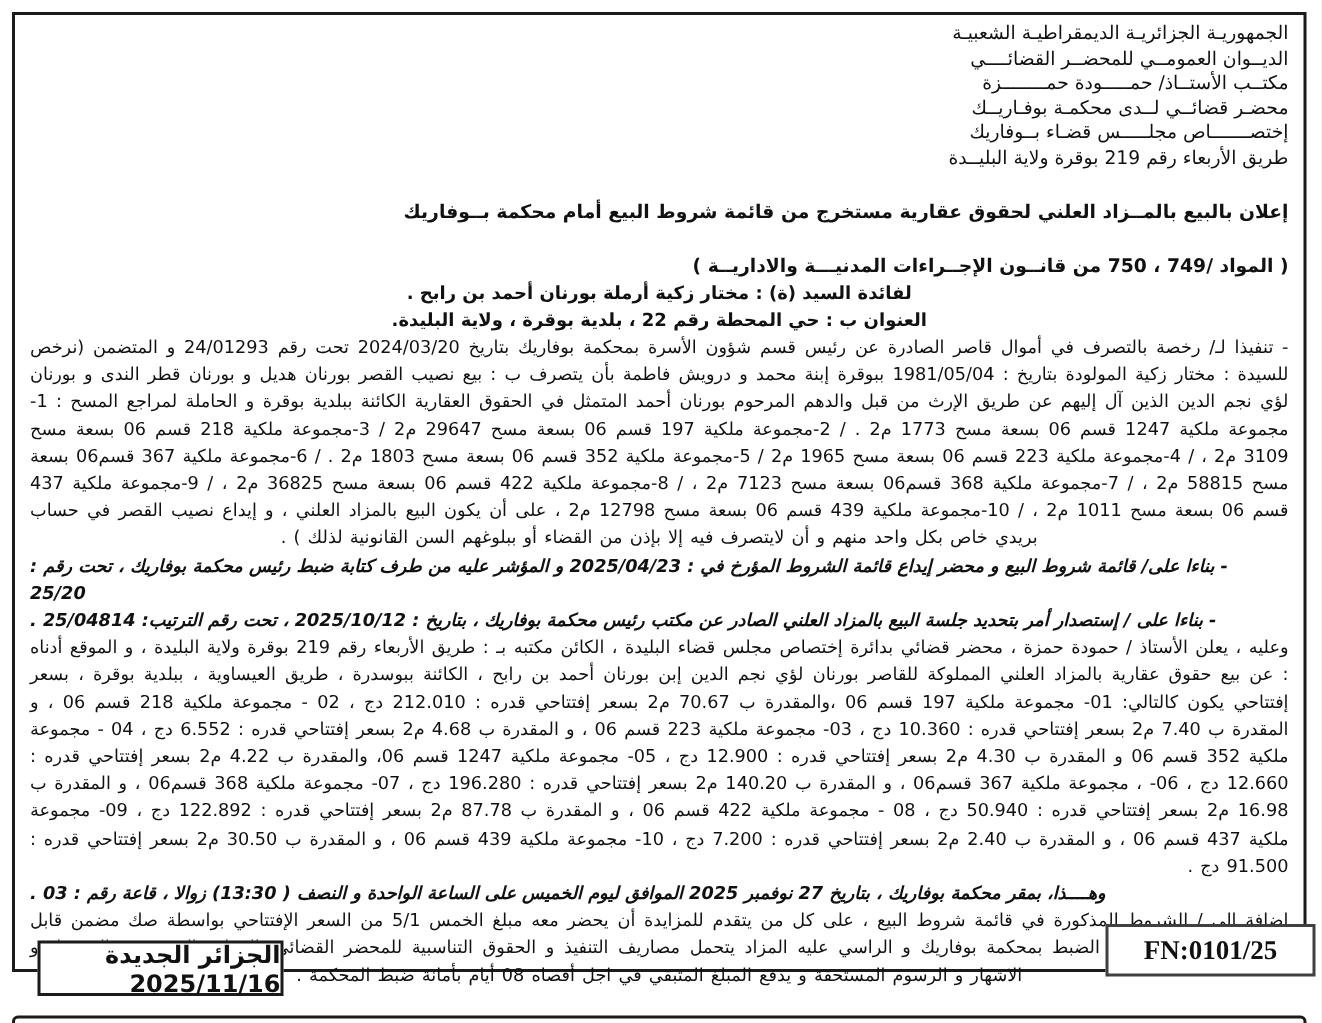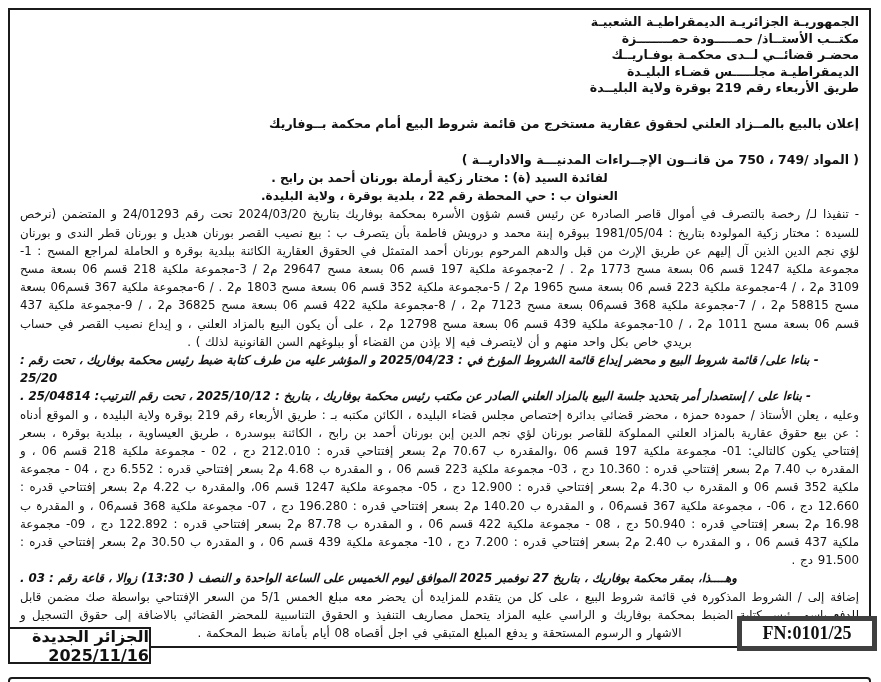--- a/index.html
+++ b/index.html
@@ -6,61 +6,62 @@
   .page{
     position:relative;width:881px;height:682px;background:#ffffff;
     font-family:"DejaVu Sans",sans-serif;direction:rtl;overflow:hidden;
     color:#111;margin:0 auto;
   }
   .frame{
     position:absolute;top:8px;left:8px;width:863px;height:640px;
     border:2px solid #1b1b1b;box-sizing:border-box;
     padding:4px 10px 0 10px;background:#fff;
   }
-  .hdr{ text-align:right; font-weight:bold; font-size:12.5px; line-height:16.6px; padding-left:4px;}
+  .hdr{ text-align:right; font-weight:normal; font-size:12.5px; line-height:16.6px; padding-left:4px;}
   .hdr .hline{white-space:nowrap;}
   .title-line{ text-align:right; font-weight:bold; font-size:12.5px; line-height:18px; margin-top:18px;}
   .intro-line{ text-align:center; font-weight:bold; font-size:12px; line-height:18.2px;}
   .para{
     font-weight:normal; font-size:11.8px; line-height:18.2px;
     text-align:justify; margin:0; word-spacing:1px;
   }
   .para.center-last{ text-align-last:center; }
   .line-right{ text-align:left; font-weight:bold; font-size:11.8px; line-height:18.2px; margin:0;font-style:italic;}
   .newspaper-box{
-    position:absolute; left:8px; top:627px; width:143px; height:37px;
+    position:absolute; left:25px; top:627px; width:164px; height:37px;
     border:2px solid #1b1b1b; background:#fff; box-sizing:border-box;
     display:flex; align-items:center; justify-content:center;
     font-weight:bold; font-size:16px; z-index:3; direction:rtl;
   }
   .fn-box{
     position:absolute; left:737px; top:616px; width:140px; height:35px;
-    border:5px solid #404040; background:#fff; box-sizing:border-box;
+    border:2px solid #404040; background:#fff; box-sizing:border-box;
     display:flex; align-items:center; justify-content:center;
     font-family:"Liberation Serif",serif; font-weight:bold; font-size:18px;
     direction:ltr; z-index:3;
   }
   .bottom-strip{
     position:absolute; left:8px; top:677px; width:863px; height:30px;
     border:2px solid #1b1b1b; border-radius:4px; background:#fff;
     box-sizing:border-box; z-index:1;
   }
 </style>
 </head>
 <body>
 
 <div class="page">
 
   <div class="frame">
 
     <div class="hdr">
       <div class="hline">الجمهوريـة الجزائريـة الديمقراطيـة الشعبيـة</div>
+      <div class="hline">الديــوان العمومــي للمحضــر القضائــــي</div>
       <div class="hline">مكتــب الأستــاذ/ حمـــــودة حمــــــــزة</div>
       <div class="hline">محضـر قضائــي لــدى محكمـة بوفـاريــك</div>
-      <div class="hline">الديمقراطيـة مجلـــــس قضـاء البليـدة</div>
+      <div class="hline">إختصـــــــاص مجلـــــس قضـاء بــوفاريك</div>
       <div class="hline">طريق الأربعاء رقم 219 بوقرة ولاية البليــدة</div>
     </div>
 
     <div class="title-line">إعلان بالبيع بالمــزاد العلني لحقوق عقارية مستخرج من قائمة شروط البيع أمام محكمة بــوفاريك</div>
     <div class="title-line">( المواد /749 ، 750 من قانــون الإجــراءات المدنيـــة والاداريــة )</div>
 
     <div class="intro-line">لفائدة السيد (ة) : مختار زكية أرملة بورنان أحمد بن رابح .</div>
     <div class="intro-line">العنوان ب : حي المحطة رقم 22 ، بلدية بوقرة ، ولاية البليدة.</div>
 
     <p class="para center-last">- تنفيذا لـ/ رخصة بالتصرف في أموال قاصر الصادرة عن رئيس قسم شؤون الأسرة بمحكمة بوفاريك بتاريخ 2024/03/20 تحت رقم 24/01293 و المتضمن (نرخص للسيدة : مختار زكية المولودة بتاريخ : 1981/05/04 ببوقرة إبنة محمد و درويش فاطمة بأن يتصرف ب : بيع نصيب القصر بورنان هديل و بورنان قطر الندى و بورنان لؤي نجم الدين الذين آل إليهم عن طريق الإرث من قبل والدهم المرحوم بورنان أحمد المتمثل في الحقوق العقارية الكائنة ببلدية بوقرة و الحاملة لمراجع المسح : 1- مجموعة ملكية 1247 قسم 06 بسعة مسح 1773 م2 . / 2-مجموعة ملكية 197 قسم 06 بسعة مسح 29647 م2 / 3-مجموعة ملكية 218 قسم 06 بسعة مسح 3109 م2 ، / 4-مجموعة ملكية 223 قسم 06 بسعة مسح 1965 م2 / 5-مجموعة ملكية 352 قسم 06 بسعة مسح 1803 م2 . / 6-مجموعة ملكية 367 قسم06 بسعة مسح 58815 م2 ، / 7-مجموعة ملكية 368 قسم06 بسعة مسح 7123 م2 ، / 8-مجموعة ملكية 422 قسم 06 بسعة مسح 36825 م2 ، / 9-مجموعة ملكية 437 قسم 06 بسعة مسح 1011 م2 ، / 10-مجموعة ملكية 439 قسم 06 بسعة مسح 12798 م2 ، على أن يكون البيع بالمزاد العلني ، و إيداع نصيب القصر في حساب بريدي خاص بكل واحد منهم و أن لايتصرف فيه إلا بإذن من القضاء أو ببلوغهم السن القانونية لذلك ) .</p>

